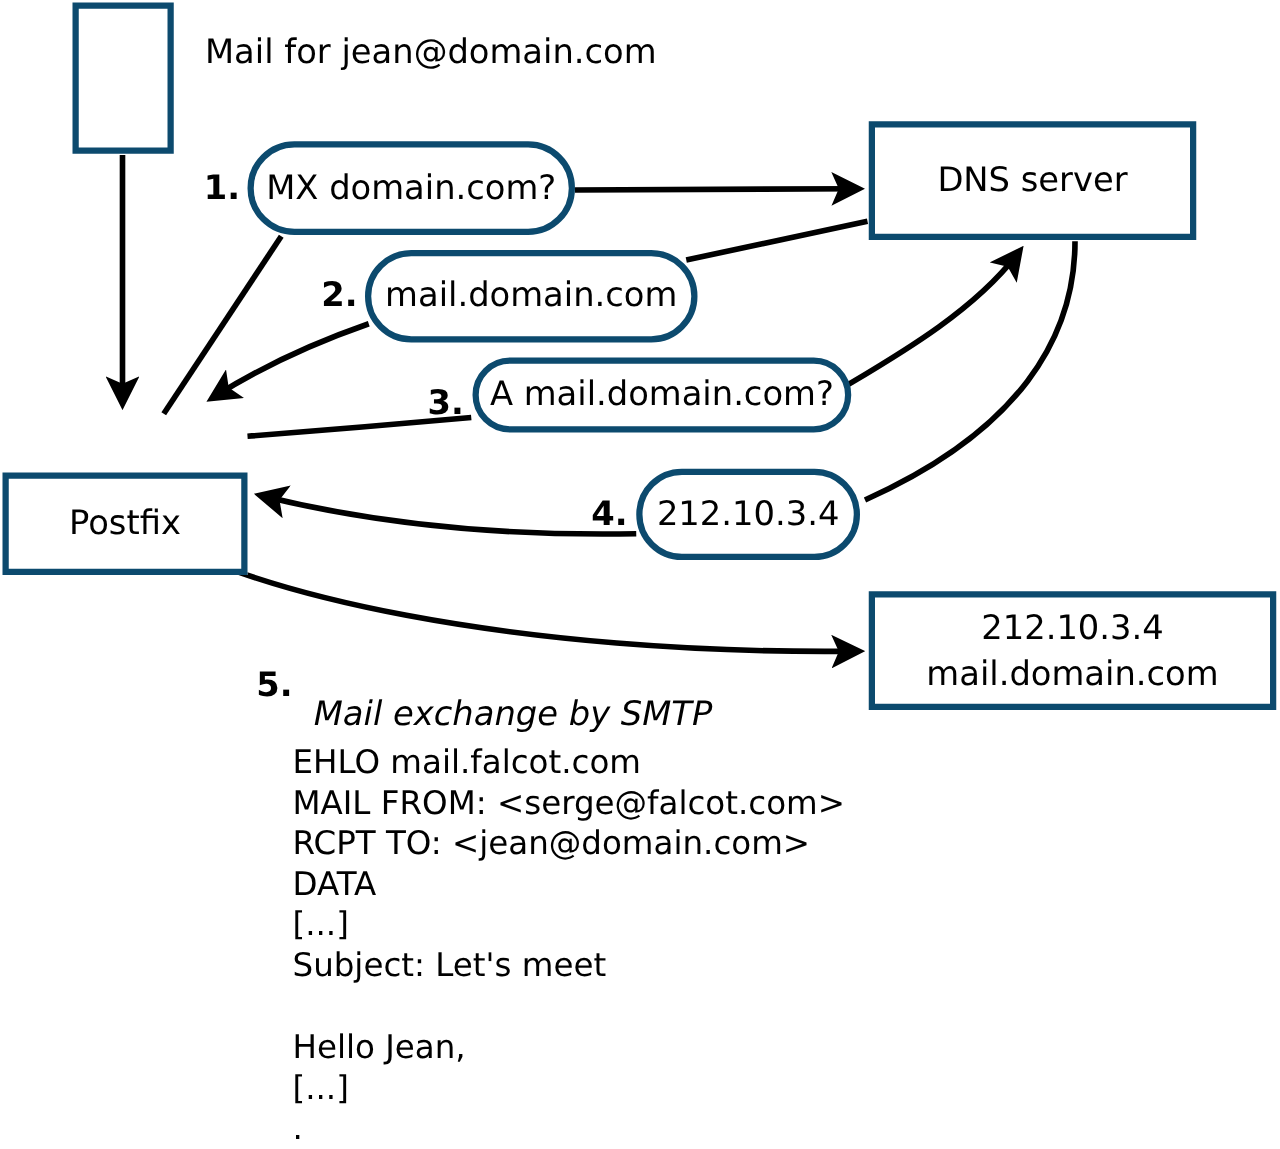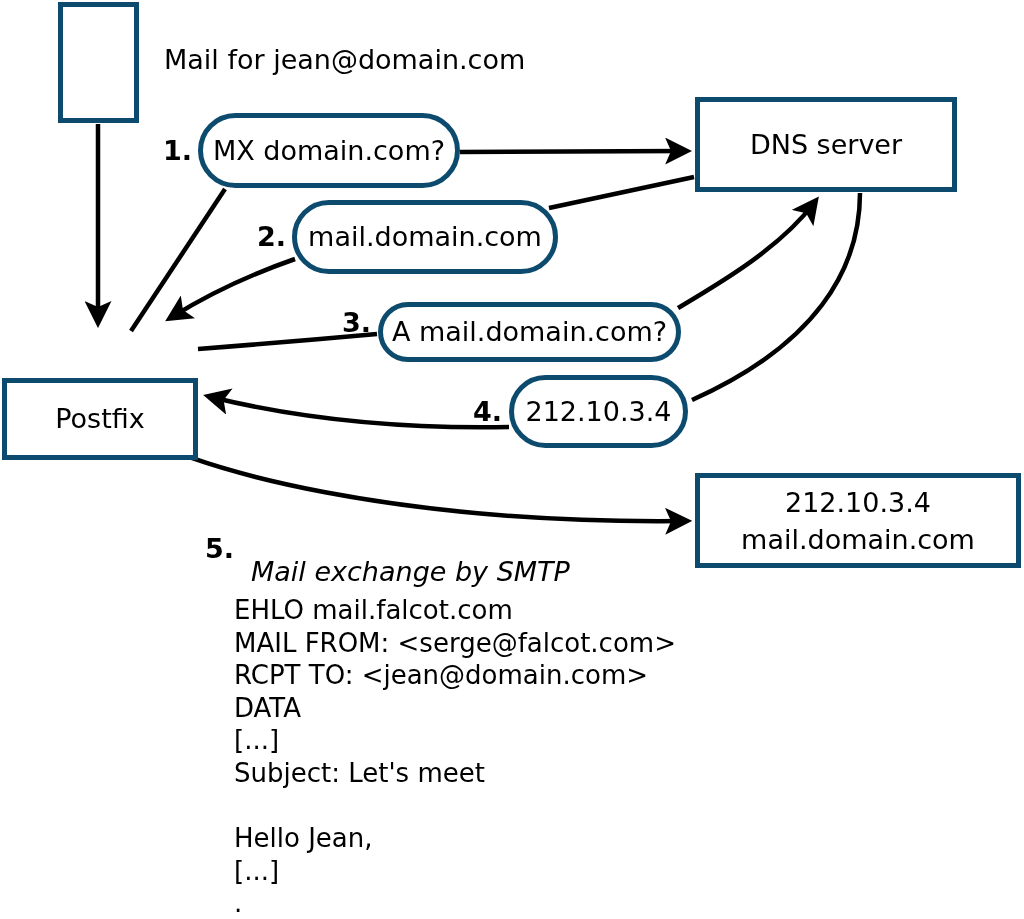--- a/index.html
+++ b/index.html
@@ -30,26 +30,26 @@
     position:absolute;
     font-size:26px;
     line-height:32.6px;
     white-space:pre-line;
   }
   
   #mail-doc      {left:58px;  top:2px;   width:81px;  height:121px; border-width:5px;}
   #pill-1        {left:198px; top:113px; width:262px; height:75px;}
   #dns-box       {left:695px; top:97px;  width:262px; height:95px;}
   #pill-2        {left:292px; top:200px; width:266px; height:74px;}
-  #pill-3        {left:378px; top:302px; width:303px; height:60px;}
+  #pill-3        {left:378px; top:286px; width:303px; height:60px;}
   #pill-4        {left:509px; top:375px; width:179px; height:73px;}
   #postfix-box   {left:2px;   top:331px; width:196px; height:82px;margin-top:47px;}
   #dest-box      {left:695px; top:473px; width:326px; height:95px;}
   
-  #intro-label   {left:164px; top:44px;}
+  #intro-label   {left:164px; top:26px;}
   #num-1         {left:136px; top:135px; width:56px;}
   #num-2         {left:230px; top:221px; width:56px;}
   #num-3         {left:315px; top:307px; width:56px;}
   #num-4         {left:446px; top:396px; width:56px;}
   #num-5         {left:205px; top:533px;}
   #step-5-label  {left:251px; top:556px;font-style:italic;}
   #smtp-session  {left:234px; top:594px;}
 </style>
 </head>
 <body>

